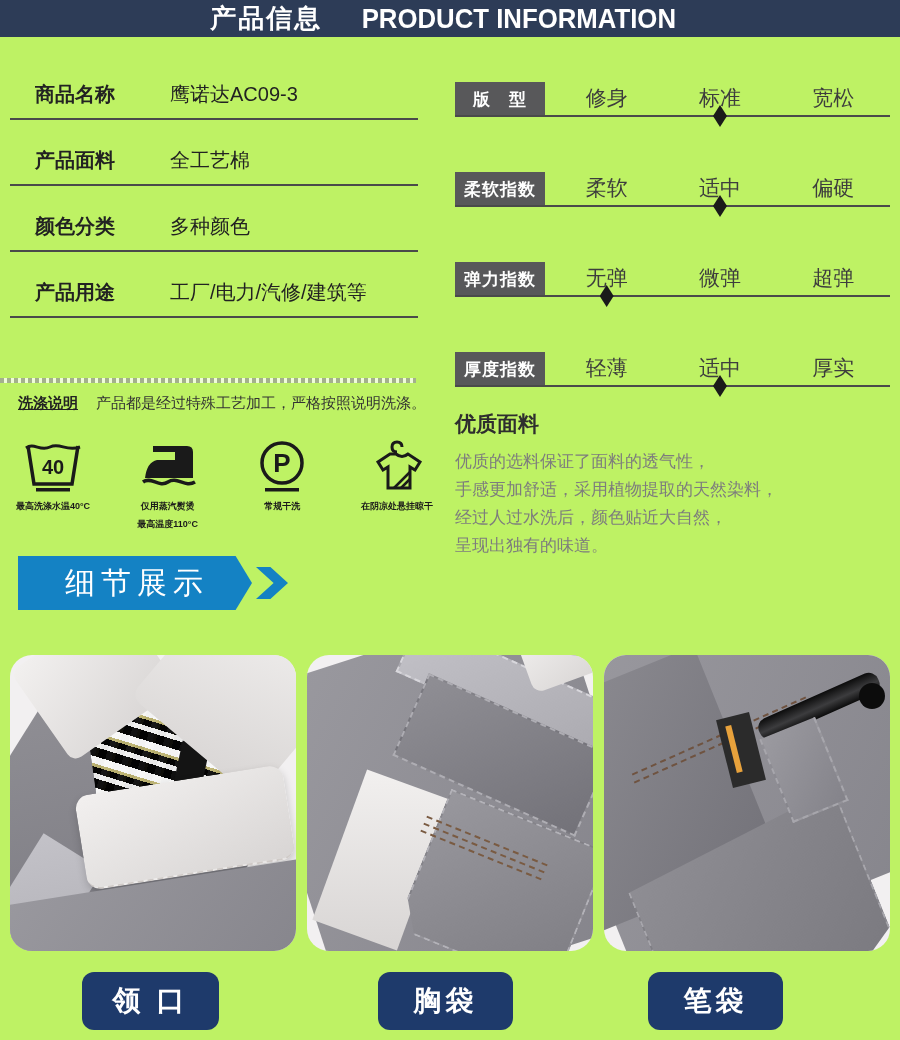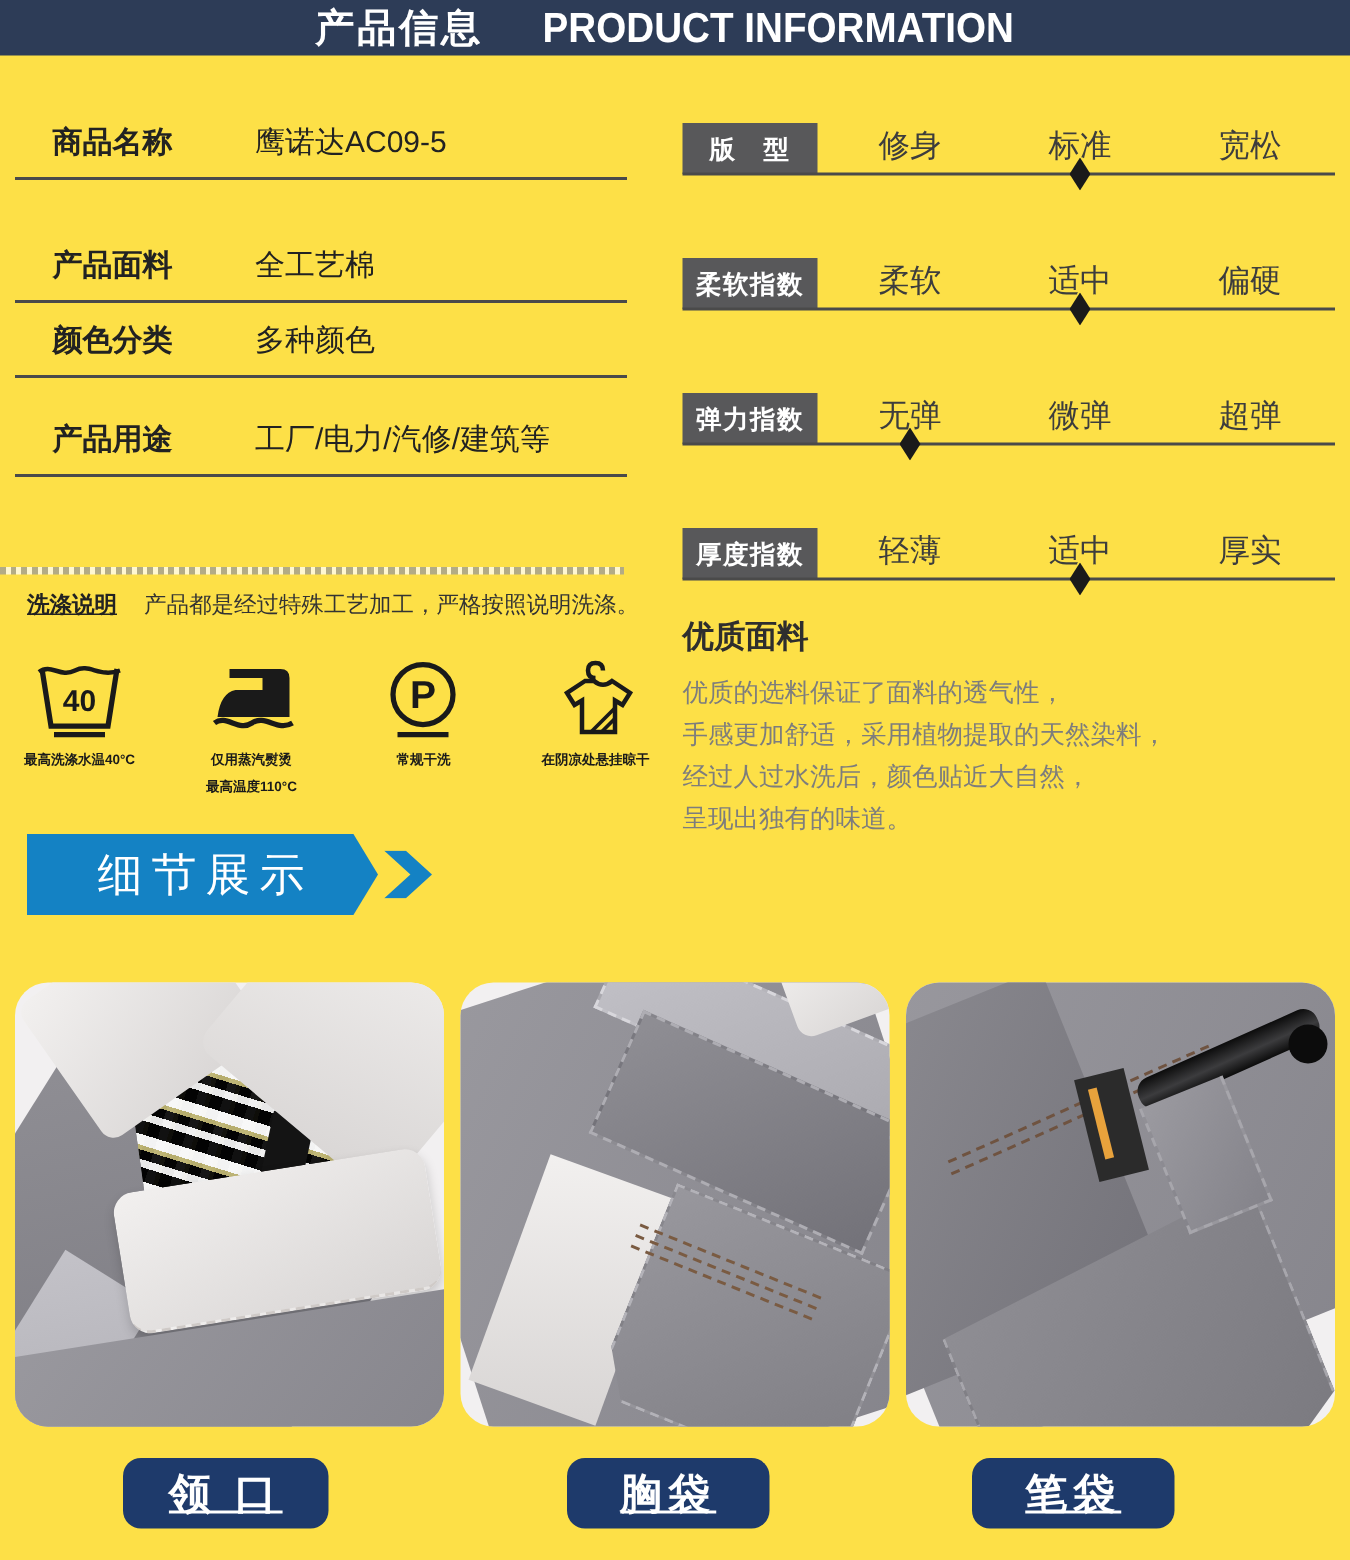--- a/index.html
+++ b/index.html
@@ -1,18 +1,18 @@
 <!DOCTYPE html>
 <html><head>
 <meta charset="utf-8">
 <style>
   * { margin:0; padding:0; box-sizing:border-box; }
   html,body { background:#fff; }
   body { font-family:"Liberation Sans","DejaVu Sans",sans-serif; color:#333; }
-  .page { position:relative; width:900px; height:1040px; background:#fde047; overflow:hidden; margin:0 auto; }
+  .page { position:relative; width:900px; height:1040px; background:#bef264; overflow:hidden; margin:0 auto; }
 
   
   .header { position:absolute; left:0; top:0; width:900px; height:37px;
     background:#2d3c57; display:flex; align-items:center; justify-content:center; gap:26px; }
   .header .zh { color:#fff; font-size:26px; font-weight:bold; letter-spacing:2px; }
   .header .en { color:#fff; font-size:28px; font-weight:bold; letter-spacing:0px; transform:scaleX(.92); }
 
   
   .attr-row { position:absolute; left:10px; width:408px; height:62px; border-bottom:2px solid #4a4a4a; }
   .attr-row .lbl { position:absolute; left:25px; bottom:10px; font-size:20px; font-weight:bold; color:#222; }
@@ -64,38 +64,38 @@
   .fab-mid  { background:linear-gradient(135deg,#9b9aa0,#84838a); }
   .fab-lite { background:linear-gradient(135deg,#c3c2c8,#a9a8ae); }
   .collar-white { background:linear-gradient(160deg,#f2f0ef,#d8d5d4); }
   .plaid { background:
       repeating-linear-gradient(25deg,rgba(0,0,0,.85) 0 9px,rgba(255,255,255,.9) 9px 14px,rgba(0,0,0,.8) 14px 20px,rgba(200,190,120,.9) 20px 23px,rgba(255,255,255,.95) 23px 30px),
       repeating-linear-gradient(115deg,rgba(0,0,0,.5) 0 8px,rgba(255,255,255,.35) 8px 14px,rgba(180,170,100,.4) 14px 17px);
     background-color:#222; }
   .stitch { border-top:2px dashed #b7a089; }
 
   
-  .detail-btn { position:absolute; top:972px; height:47px; background:#1e3a6b; border-radius:12px;
-    color:#fff; font-size:28px; font-weight:bold; display:flex; align-items:center; justify-content:center; letter-spacing:4px;text-decoration:underline; }
+  .detail-btn { position:absolute; top:972px; height:58px; background:#1e3a6b; border-radius:12px;
+    color:#fff; font-size:28px; font-weight:bold; display:flex; align-items:center; justify-content:center; letter-spacing:4px; }
 </style>
 </head>
 <body>
 
 <div class="page">
 
   <div class="header">
     <span class="zh">产品信息</span>
     <span class="en">PRODUCT INFORMATION</span>
   </div>
 
   <div class="attr-row" style="top:58px;">
     <span class="lbl">商品名称</span>
-    <span class="val">鹰诺达AC09-5</span>
-  </div>
-  <div class="attr-row" style="top:140px;font-family:Liberation Mono, monospace;">
+    <span class="val">鹰诺达AC09-3</span>
+  </div>
+  <div class="attr-row" style="top:124px;font-family:Liberation Mono, monospace;">
     <span class="lbl">产品面料</span>
     <span class="val">全工艺棉</span>
   </div>
   <div class="attr-row" style="top:190px;">
     <span class="lbl">颜色分类</span>
     <span class="val">多种颜色</span>
   </div>
   <div class="attr-row" style="top:256px;">
     <span class="lbl">产品用途</span>
     <span class="val">工厂/电力/汽修/建筑等</span>

